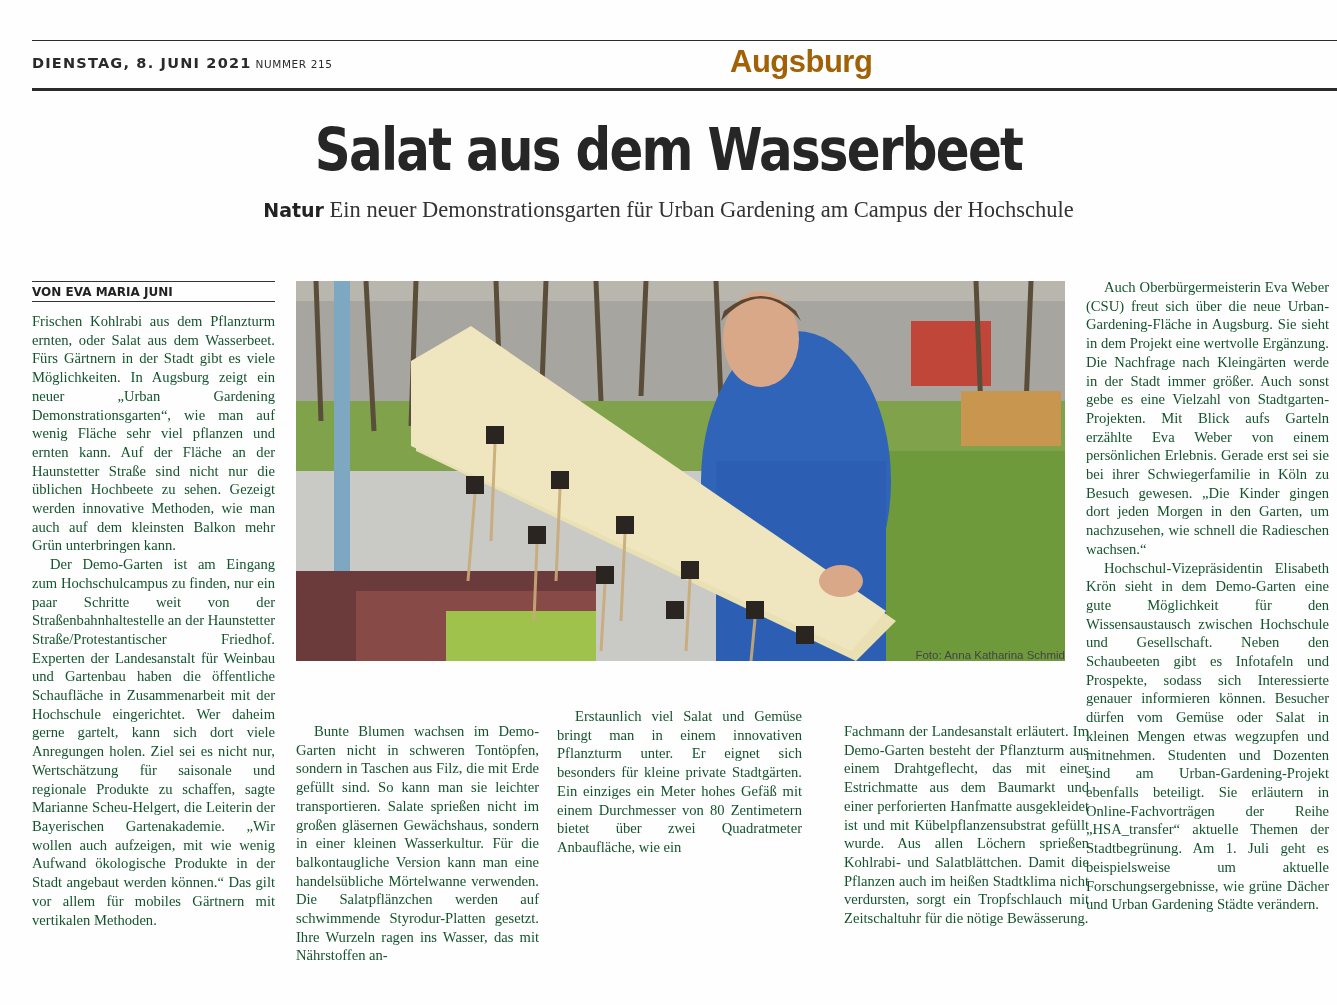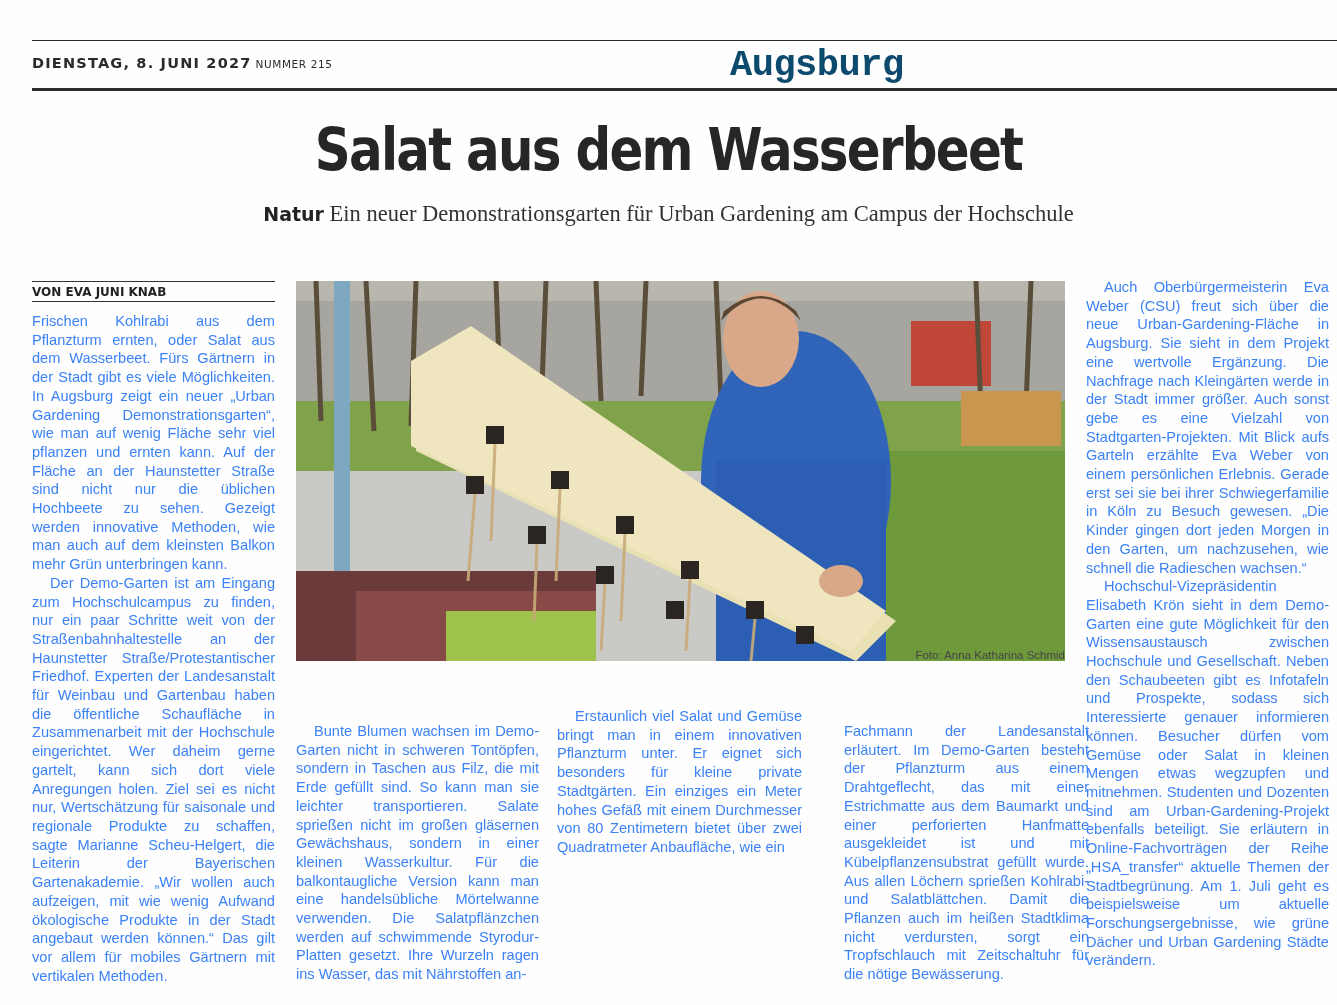--- a/index.html
+++ b/index.html
@@ -1,54 +1,54 @@
 <!DOCTYPE html>
 <html><head>
 <meta charset="utf-8">
 <style>
   html, body { margin:0; padding:0; background:#fefefe; }
   body { width:1337px; height:1005px; position:relative; overflow:hidden; color:#222; }
   .top-rule { position:absolute; left:32px; right:0; top:40px; height:1px; background:#2b2b2b; }
   .thick-rule { position:absolute; left:32px; right:0; top:88px; height:3px; background:#2b2b2b; }
   .dateline { position:absolute; left:32px; top:55px; font-family:"DejaVu Sans", sans-serif; font-weight:bold; font-size:14.5px; letter-spacing:1.2px; color:#2a2a2a; }
   .dateline .num { font-weight:normal; font-size:10.5px; letter-spacing:0.6px; margin-left:4px; }
-  .section { position:absolute; left:730px; top:44px; font-family:Liberation Mono, monospace; font-weight:bold; font-size:37px; color:#0c4a6e; letter-spacing:-0.5px; }
+  .section { position:absolute; left:730px; top:44px; font-family:Liberation Sans, sans-serif; font-weight:bold; font-size:31px; color:#a16207; letter-spacing:-0.5px; }
   .headline { position:absolute; left:0; width:1337px; top:116px; text-align:center; font-family:"DejaVu Sans", sans-serif; font-weight:bold; font-size:58px; letter-spacing:-2px; color:#262626; transform:scaleX(0.86); transform-origin:center; }
-  .subline { position:absolute; left:0; width:1337px; top:198px; text-align:center; font-family:"Liberation Serif", serif; font-size:22.5px; line-height:31px; color:#333; }
+  .subline { position:absolute; left:0; width:1337px; top:198px; text-align:center; font-family:"Liberation Serif", serif; font-size:22.5px; line-height:24px; color:#333; }
   .subline .kicker { font-family:"DejaVu Sans", sans-serif; font-weight:bold; font-size:19px; color:#222; }
   .byline { position:absolute; left:32px; top:281px; width:243px; border-top:1px solid #333; border-bottom:1px solid #333; font-family:"DejaVu Sans", sans-serif; font-size:12px; font-weight:bold; padding:3px 0 2px; color:#222; transform-origin:left; }
-  .col { position:absolute; font-family:Liberation Sans, sans-serif; font-size:14.6px; line-height:18.7px; color:#3b82f6; text-align:justify; hyphens:manual; }
+  .col { position:absolute; font-family:Liberation Serif, serif; font-size:14.6px; line-height:18.7px; color:#14532d; text-align:justify; hyphens:manual; }
   .col p { margin:0; text-indent:0; }
   .col p.ind { text-indent:18px; }
   .c1 { left:32px; top:312px; width:243px; }
   .c2 { left:296px; top:722px; width:243px; }
   .c3 { left:557px; top:707px; width:245px; }
   .c4 { left:844px; top:722px; width:245px; }
   .c5 { left:1086px; top:278px; width:243px; }
   .photo { position:absolute; left:296px; top:281px; width:769px; height:380px; overflow:hidden; background:#9aa; }
   .caption { position:absolute; left:296px; top:664px; width:769px; font-family:"Liberation Sans", sans-serif; font-weight:bold; font-size:12.2px; line-height:18px; color:#2b2b2b; }
   .credit { position:absolute; right:0; bottom:0; font-weight:normal; font-size:11.5px; color:#444;text-align:right; }
 </style>
 </head>
 <body>
 
 <div class="top-rule"></div>
 <div class="dateline">
-  <span>DIENSTAG, 8. JUNI 2027</span><span class="num">NUMMER 215</span>
+  <span>DIENSTAG, 8. JUNI 2021</span><span class="num">NUMMER 215</span>
 </div>
 <div class="section">Augsburg</div>
 <div class="thick-rule"></div>
 
 <div class="headline">Salat aus dem Wasserbeet</div>
 <div class="subline">
   <span class="kicker">Natur</span>
   <span>Ein neuer Demonstrationsgarten für Urban Gardening am Campus der Hochschule</span><br>
 </div>
 
-<div class="byline">VON EVA JUNI KNAB</div>
+<div class="byline">VON EVA MARIA JUNI</div>
 
 <div class="col c1">
   <p>Frischen Kohlrabi aus dem Pflanzturm ernten, oder Salat aus dem Wasserbeet. Fürs Gärtnern in der Stadt gibt es viele Möglichkeiten. In Augsburg zeigt ein neuer „Urban Gardening Demonstrationsgarten“, wie man auf wenig Fläche sehr viel pflanzen und ernten kann. Auf der Fläche an der Haunstetter Straße sind nicht nur die üblichen Hochbeete zu sehen. Gezeigt werden innovative Methoden, wie man auch auf dem kleinsten Balkon mehr Grün unterbringen kann.</p>
   <p class="ind">Der Demo-Garten ist am Eingang zum Hochschulcampus zu finden, nur ein paar Schritte weit von der Straßenbahnhaltestelle an der Haunstetter Straße/Protestantischer Friedhof. Experten der Landesanstalt für Weinbau und Gartenbau haben die öffentliche Schaufläche in Zusammenarbeit mit der Hochschule eingerichtet. Wer daheim gerne gartelt, kann sich dort viele Anregungen holen. Ziel sei es nicht nur, Wertschätzung für saisonale und regionale Produkte zu schaffen, sagte Marianne Scheu-Helgert, die Leiterin der Bayerischen Gartenakademie. „Wir wollen auch aufzeigen, mit wie wenig Aufwand ökologische Produkte in der Stadt angebaut werden können.“ Das gilt vor allem für mobiles Gärtnern mit vertikalen Methoden.</p>
 </div>
 
 <div class="photo">
   <svg width="769" height="380" viewBox="0 0 769 380">
     <rect x="0" y="0" width="769" height="150" fill="#b9b6ae"></rect>
     <rect x="0" y="20" width="769" height="110" fill="#a7a59f"></rect>

